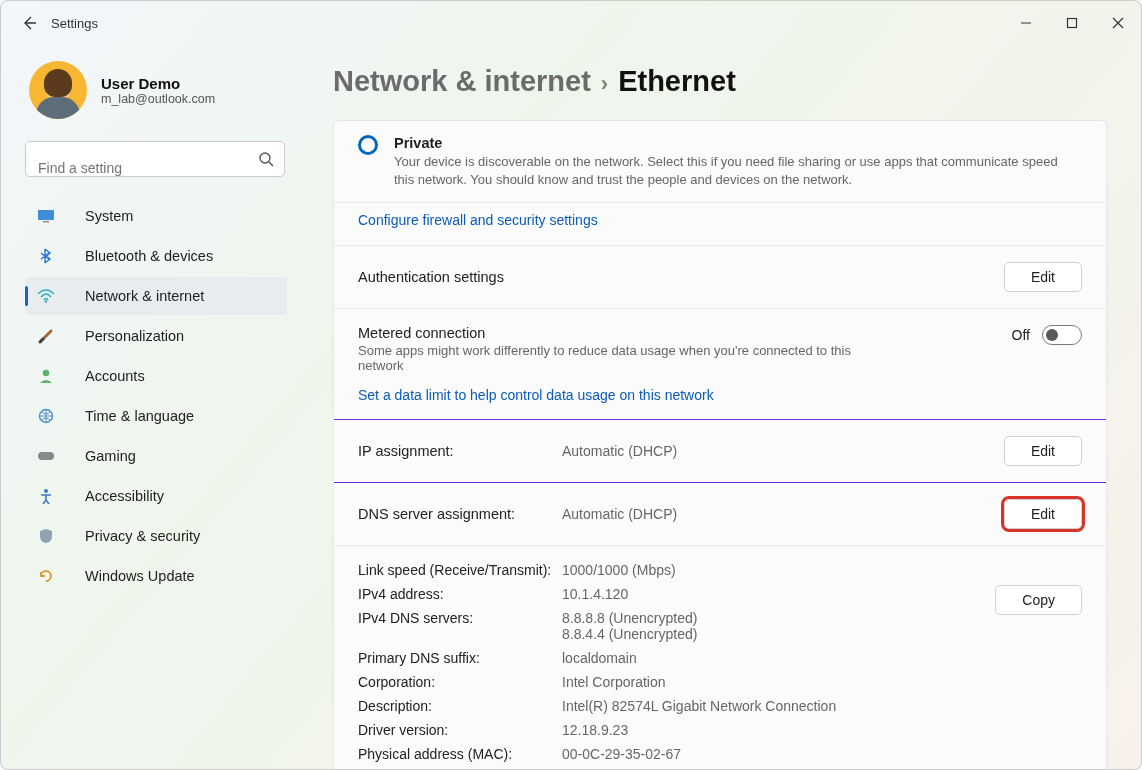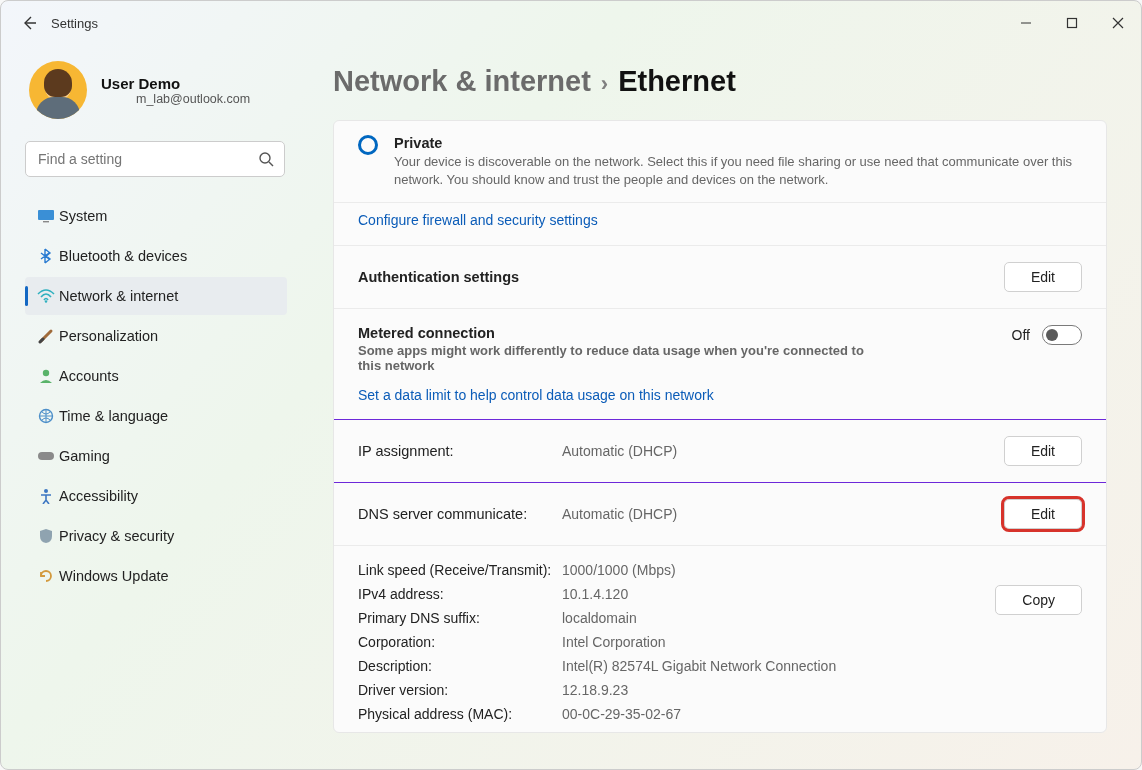--- a/index.html
+++ b/index.html
@@ -17,30 +17,30 @@
   .layout { display: flex; height: calc(770px - 44px); }
   .sidebar { width: 298px; padding: 16px 12px 12px 24px; }
   .main    { flex: 1; padding: 20px 34px 20px 34px; overflow: hidden; }
 
   
   .user { display:flex; align-items:center; gap: 14px; margin-bottom: 22px; padding-left: 4px; }
   .avatar { width: 58px; height: 58px; border-radius: 50%; background: radial-gradient(circle at 50% 46%, #ffd08a 0 30%, #f7b733 31% 100%); position: relative; overflow:hidden; }
   .avatar::before { content:""; position:absolute; top:8px; left:50%; transform:translateX(-50%); width:28px; height:28px; background:#5c3a1e; border-radius:50% 50% 40% 40%; }
   .avatar::after  { content:""; position:absolute; bottom:0; left:50%; transform:translateX(-50%); width:44px; height:22px; background:#5e6d7a; border-radius:18px 18px 0 0; }
   .user .name  { font-size: 15px; font-weight:600; color:#111; }
-  .user .email { font-size: 12.5px; color:#555;margin-left:35px; }
-
-  
-  .search-box { position: relative; width: 260px; height: 36px; background: #fff; border:1px solid #ccc; border-radius: 5px; display:flex; align-items:center; padding: 0 36px 0 12px; margin-bottom: 20px; }
+  .user .email { font-size: 12.5px; color:#555; }
+
+  
+  .search-box { position: relative; width: 260px; height: 36px; background: #fff; border:1px solid #ccc; border-radius: 5px; display:flex; align-items:flex-end; padding: 0 36px 0 12px; margin-bottom: 20px; }
   .search-box input { border:none; outline:none; width:100%; font-size:14px; background:transparent; }
   .search-box .sicon { position:absolute; right:10px; top:50%; transform:translateY(-50%); color:#555; }
 
   
   .nav { display:flex; flex-direction:column; gap: 2px; }
-  .nav-item { height: 38px; display:flex; align-items:center; gap:4px; padding: 0 12px 0 12px; font-size:14.5px; color:#222; border-radius:4px; cursor:pointer; }
+  .nav-item { height: 38px; display:flex; align-items:center; gap:30px; padding: 0 12px 0 12px; font-size:14.5px; color:#222; border-radius:4px; cursor:pointer; }
   .nav-item .ico { width:18px; height:18px; display:flex; align-items:center; justify-content:center; }
   .nav-item.active { background: #e8ecef; position:relative; }
   .nav-item.active::before { content:""; position:absolute; left:0; top:9px; bottom:9px; width:3px; background:#1368c3; border-radius:2px; }
 
   
   .crumbs { display:flex; align-items:baseline; gap:10px; margin-bottom: 22px; }
   .crumbs .part1 { font-size: 29px; color:#6b6b6b; font-weight:600; }
   .crumbs .sep   { font-size: 22px; color:#808080; font-weight:600; }
   .crumbs .part2 { font-size: 29px; color:#111; font-weight:600; }
 
@@ -50,21 +50,21 @@
   .section.first { border-top:none; padding-top:14px; padding-left:60px; }
   .section .radio { position:absolute; left:24px; top:14px; width:20px; height:20px; border:3px solid #0067c0; border-radius:50%; }
   .section .title { font-size:14.5px; font-weight:600; color:#222; }
   .section .desc  { font-size:13px; color:#666; line-height:1.35; margin-top:2px; max-width:680px; }
   .link { color:#0b5cb8; font-size:14px; display:inline-block; cursor:pointer; }
   .section.linkrow { padding: 8px 24px 16px 24px; }
 
   .row { display:flex; align-items:center; padding: 16px 24px; border-top:1px solid #ebebeb; }
   .row .rl   { font-size:14.5px; color:#222; }
   .row .rsub { font-size:13px; color:#666; margin-top:2px; max-width:520px; }
-  .row .left { flex:1;font-weight:bold; }
+  .row .left { flex:1; }
   .row .right{ display:flex; align-items:center; gap:12px; }
 
   .btn { background:#fff; border:1px solid #d0d0d0; border-radius:5px; padding: 6px 26px; font-size:14px; color:#222; cursor:pointer; }
   .btn.highlight { outline: 3px solid #d7332b; outline-offset: 0; }
 
   .toggle-wrap { display:flex; align-items:center; gap:10px; }
   .toggle-label { font-size:14px; color:#222; }
   .toggle { width:40px; height:20px; border:1px solid #7a7a7a; border-radius:10px; position:relative; background:#fff; }
   .toggle::after { content:""; position:absolute; left:3px; top:3px; width:12px; height:12px; border-radius:50%; background:#5a5a5a; }
 
@@ -229,21 +229,21 @@
       <span class="part1">Network &amp; internet</span>
       <span class="sep">›</span>
       <span class="part2">Ethernet</span>
     </div>
 
     <div class="card">
 
       <div class="section first">
         <div class="radio"></div>
         <div class="title">Private</div>
-        <div class="desc">Your device is discoverable on the network. Select this if you need file sharing or use need that communicate over this network. You should know and trust the people and devices on the network.</div>
+        <div class="desc">Your device is discoverable on the network. Select this if you need file sharing or use apps that communicate speed this network. You should know and trust the people and devices on the network.</div>
       </div>
       <div class="section linkrow">
         <span class="link">Configure firewall and security settings</span>
       </div>
 
       <div class="row">
         <div class="left">
             <div class="rl">Authentication settings</div>
           </div>
         <div class="right">
@@ -265,41 +265,48 @@
         <span class="link">Set a data limit to help control data usage on this network</span>
       </div>
 
       <div class="row2">
         <div class="k">IP assignment:</div>
         <div class="v">Automatic (DHCP)</div>
         <button class="btn">Edit</button>
       </div>
 
       <div class="row2">
-        <div class="k">DNS server communicate:</div>
+        <div class="k">DNS server assignment:</div>
         <div class="v">Automatic (DHCP)</div>
         <button class="btn highlight">Edit</button>
       </div>
 
       <div class="kv-table">
         <button class="btn">Copy</button>
         <div id="details-rows">
             <div class="kv-row">
               <div class="k">Link speed (Receive/Transmit):</div>
               <div class="v">
                 <span class="line">1000/1000 (Mbps)</span>
               </div>
             </div>
             <div class="kv-row">
               <div class="k">IPv4 address:</div>
               <div class="v">
                 <span class="line">10.1.4.120</span>
               </div>
             </div>
             <div class="kv-row">
+              <div class="k">IPv4 DNS servers:</div>
+              <div class="v">
+                <span class="line">8.8.8.8 (Unencrypted)</span>
+                <span class="line">8.8.4.4 (Unencrypted)</span>
+              </div>
+            </div>
+            <div class="kv-row">
               <div class="k">Primary DNS suffix:</div>
               <div class="v">
                 <span class="line">localdomain</span>
               </div>
             </div>
             <div class="kv-row">
               <div class="k">Corporation:</div>
               <div class="v">
                 <span class="line">Intel Corporation</span>
               </div>

